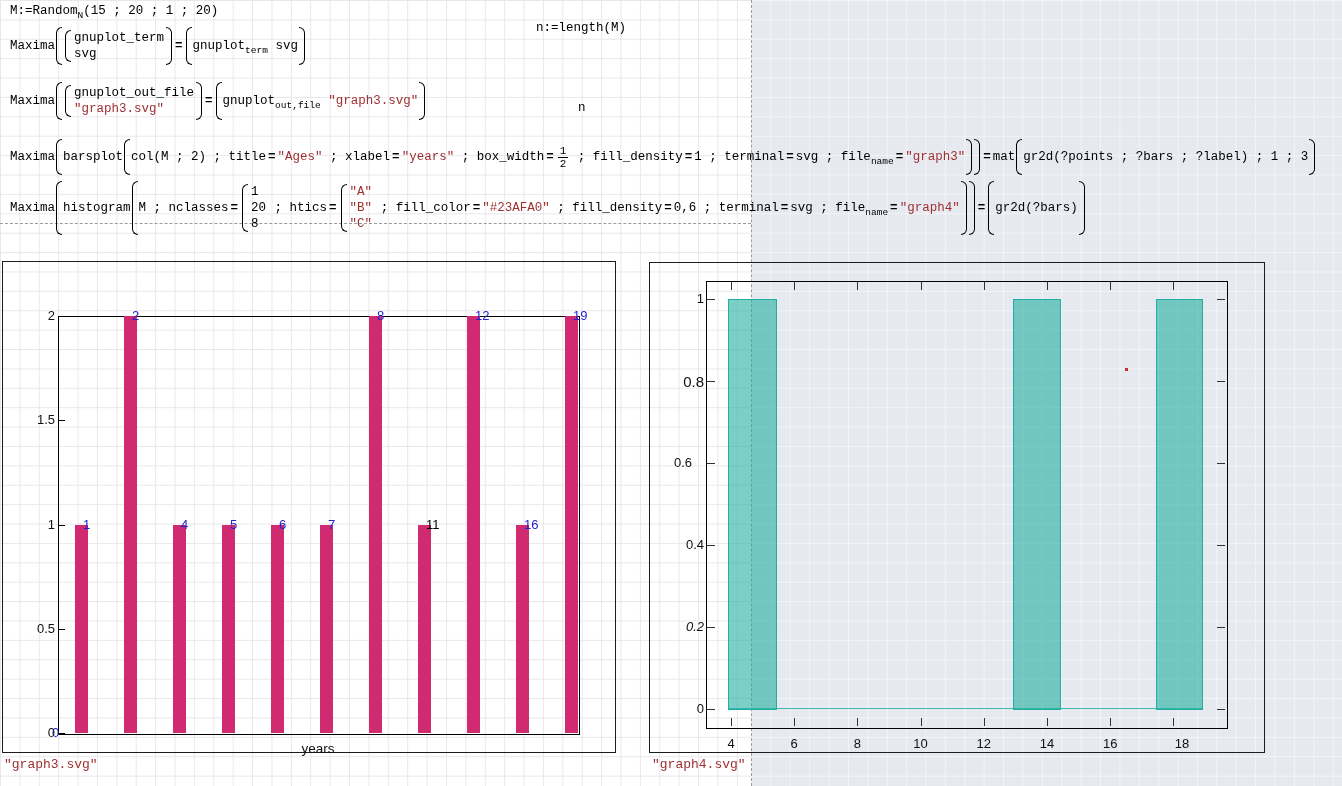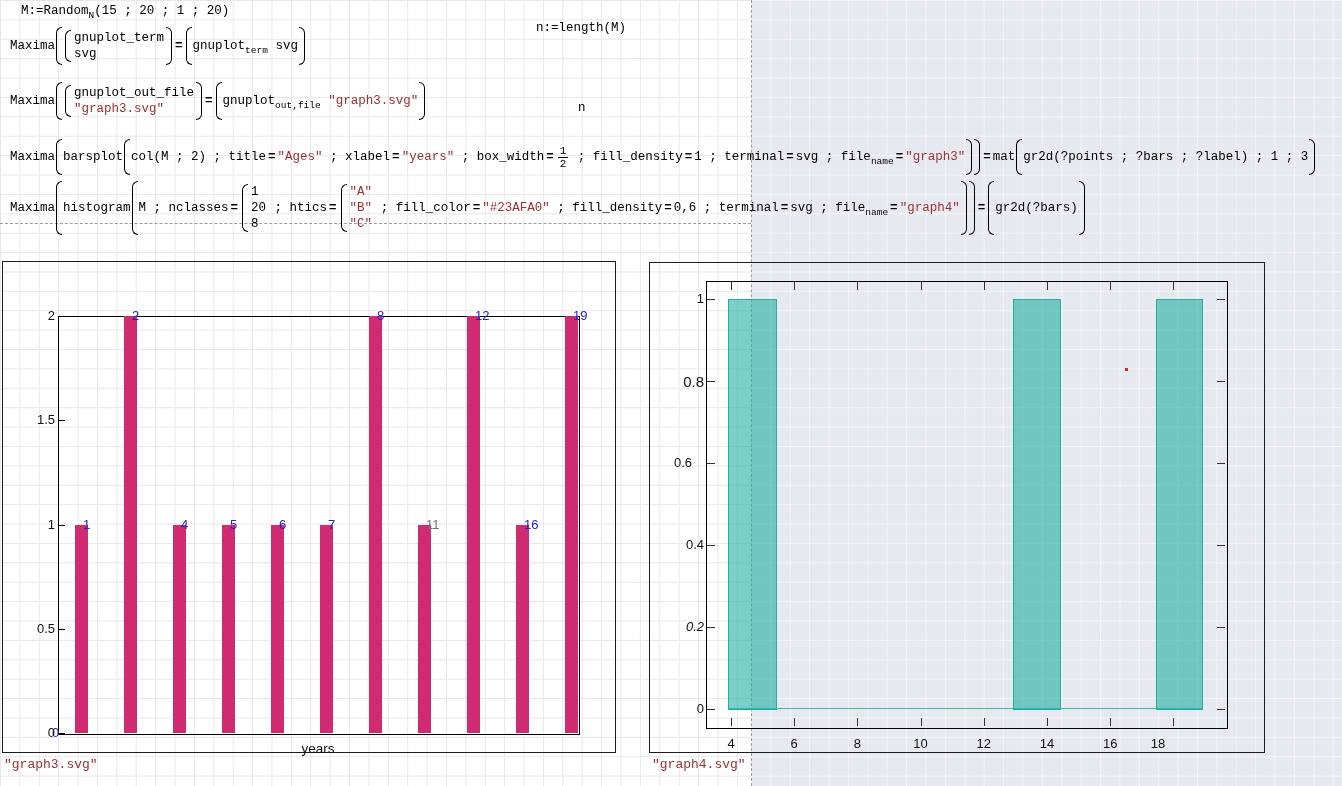--- a/index.html
+++ b/index.html
@@ -21,21 +21,21 @@
   }
   .vbreak{position:absolute;left:751px;top:0;height:786px;width:0;border-left:1px dashed #9a9aa4;z-index:1;}
   .hbreak{position:absolute;left:0;top:223px;width:751px;height:0;border-top:1px dashed #9a9aa4;z-index:1;}
 
   
   .fx{
     position:absolute;display:flex;align-items:center;color:#000;
     font:400 12.5px "Liberation Mono","DejaVu Sans Mono",monospace;
     white-space:pre;z-index:3;
   }
-  #f1{left:21px;top:2px;height:18px;}
+  #f1{left:10px;top:2px;height:18px;}
   #f2{left:10px;top:27px;height:38px;}
   #f3{left:536px;top:19px;height:18px;}
   #f4{left:10px;top:82px;height:38px;}
   #f5{left:578px;top:100px;height:16px;}
   #f6{left:10px;top:139px;height:36px;}
   #f7{left:10px;top:181px;height:54px;}
   .par{align-self:stretch;width:5px;min-height:13px;margin:0 1px;}
   .par.o{border-left:1.4px solid #000;border-top:1.4px solid #000;border-bottom:1.4px solid #000;border-radius:6px 0 0 6px;}
   .par.c{border-right:1.4px solid #000;border-top:1.4px solid #000;border-bottom:1.4px solid #000;border-radius:0 6px 6px 0;}
   .stack{display:inline-flex;align-items:stretch;margin:0 1px;}
@@ -96,21 +96,21 @@
     <div style="position: absolute; left: 178px; top: 254.5px; font-size: 13px; color: rgb(35, 35, 208);">4</div>
     <div style="position: absolute; left: 218.5px; top: 262.5px; width: 13px; height: 208.5px; background: rgb(208, 42, 112);"></div>
     <div style="position: absolute; left: 227px; top: 254.5px; font-size: 13px; color: rgb(35, 35, 208);">5</div>
     <div style="position: absolute; left: 267.5px; top: 262.5px; width: 13px; height: 208.5px; background: rgb(208, 42, 112);"></div>
     <div style="position: absolute; left: 276px; top: 254.5px; font-size: 13px; color: rgb(35, 35, 208);">6</div>
     <div style="position: absolute; left: 316.5px; top: 262.5px; width: 13px; height: 208.5px; background: rgb(208, 42, 112);"></div>
     <div style="position: absolute; left: 325px; top: 254.5px; font-size: 13px; color: rgb(35, 35, 208);">7</div>
     <div style="position: absolute; left: 365.5px; top: 54px; width: 13px; height: 417px; background: rgb(208, 42, 112);"></div>
     <div style="position: absolute; left: 374px; top: 46px; font-size: 13px; color: rgb(35, 35, 208);">8</div>
     <div style="position: absolute; left: 414.5px; top: 262.5px; width: 13px; height: 208.5px; background: rgb(208, 42, 112);"></div>
-    <div style="position: absolute; left: 423px; top: 254.5px; font-size: 13px; color: #737373;">11</div>
+    <div style="position: absolute; left: 423px; top: 254.5px; font-size: 13px; color: #000000;">11</div>
     <div style="position: absolute; left: 463.5px; top: 54px; width: 13px; height: 417px; background: rgb(208, 42, 112);"></div>
     <div style="position: absolute; left: 472px; top: 46px; font-size: 13px; color: rgb(35, 35, 208);">12</div>
     <div style="position: absolute; left: 512.5px; top: 262.5px; width: 13px; height: 208.5px; background: rgb(208, 42, 112);"></div>
     <div style="position: absolute; left: 521px; top: 254.5px; font-size: 13px; color: rgb(35, 35, 208);">16</div>
     <div style="position: absolute; left: 561.5px; top: 54px; width: 13px; height: 417px; background: rgb(208, 42, 112);"></div>
     <div style="position: absolute; left: 570px; top: 46px; font-size: 13px; color: rgb(35, 35, 208);">19</div>
   </div>
 <div class="filelabel" id="f3lab">"graph3.svg"</div>
 
 <div class="chart" id="c4">
@@ -149,20 +149,20 @@
     <div style="position: absolute; left: 333.8px; top: 455px; width: 1px; height: 8px; background: rgb(51, 51, 51);"></div>
     <div style="position: absolute; left: 313.8px; top: 473px; width: 40px; text-align: center; font-size: 13px;">12</div>
     <div style="position: absolute; left: 397px; top: 19px; width: 1px; height: 8px; background: rgb(51, 51, 51);"></div>
     <div style="position: absolute; left: 397px; top: 455px; width: 1px; height: 8px; background: rgb(51, 51, 51);"></div>
     <div style="position: absolute; left: 377px; top: 473px; width: 40px; text-align: center; font-size: 13px;">14</div>
     <div style="position: absolute; left: 460.2px; top: 19px; width: 1px; height: 8px; background: rgb(51, 51, 51);"></div>
     <div style="position: absolute; left: 460.2px; top: 455px; width: 1px; height: 8px; background: rgb(51, 51, 51);"></div>
     <div style="position: absolute; left: 440.2px; top: 473px; width: 40px; text-align: center; font-size: 13px;">16</div>
     <div style="position: absolute; left: 523.4px; top: 19px; width: 1px; height: 8px; background: rgb(51, 51, 51);"></div>
     <div style="position: absolute; left: 523.4px; top: 455px; width: 1px; height: 8px; background: rgb(51, 51, 51);"></div>
-    <div style="position: absolute; left: 488px; top: 473px; width: 40px; text-align: center; font-size: 13px;">18</div>
+    <div style="position: absolute; left: 512px; top: 473px; width: 40px; text-align: center; font-size: 13px;">18</div>
     <div style="position: absolute; left: 77.84px; top: 445px; width: 475.264px; height: 1px; background: rgba(35, 175, 160, 0.85);"></div>
     <div style="position: absolute; left: 77.84px; top: 36px; width: 47.296px; height: 409px; background: rgba(35, 175, 160, 0.6); border: 1px solid rgb(35, 175, 160);"></div>
     <div style="position: absolute; left: 362.872px; top: 36px; width: 46.032px; height: 409px; background: rgba(35, 175, 160, 0.6); border: 1px solid rgb(35, 175, 160);"></div>
     <div style="position: absolute; left: 506.02px; top: 36px; width: 45.084px; height: 409px; background: rgba(35, 175, 160, 0.6); border: 1px solid rgb(35, 175, 160);"></div>
     <div style="position: absolute; left: 475px; top: 104.7px; width: 3px; height: 3px; background: rgb(198, 47, 47);"></div>
   </div>
 <div class="filelabel" id="f4lab">"graph4.svg"</div>
 
 </body></html>

